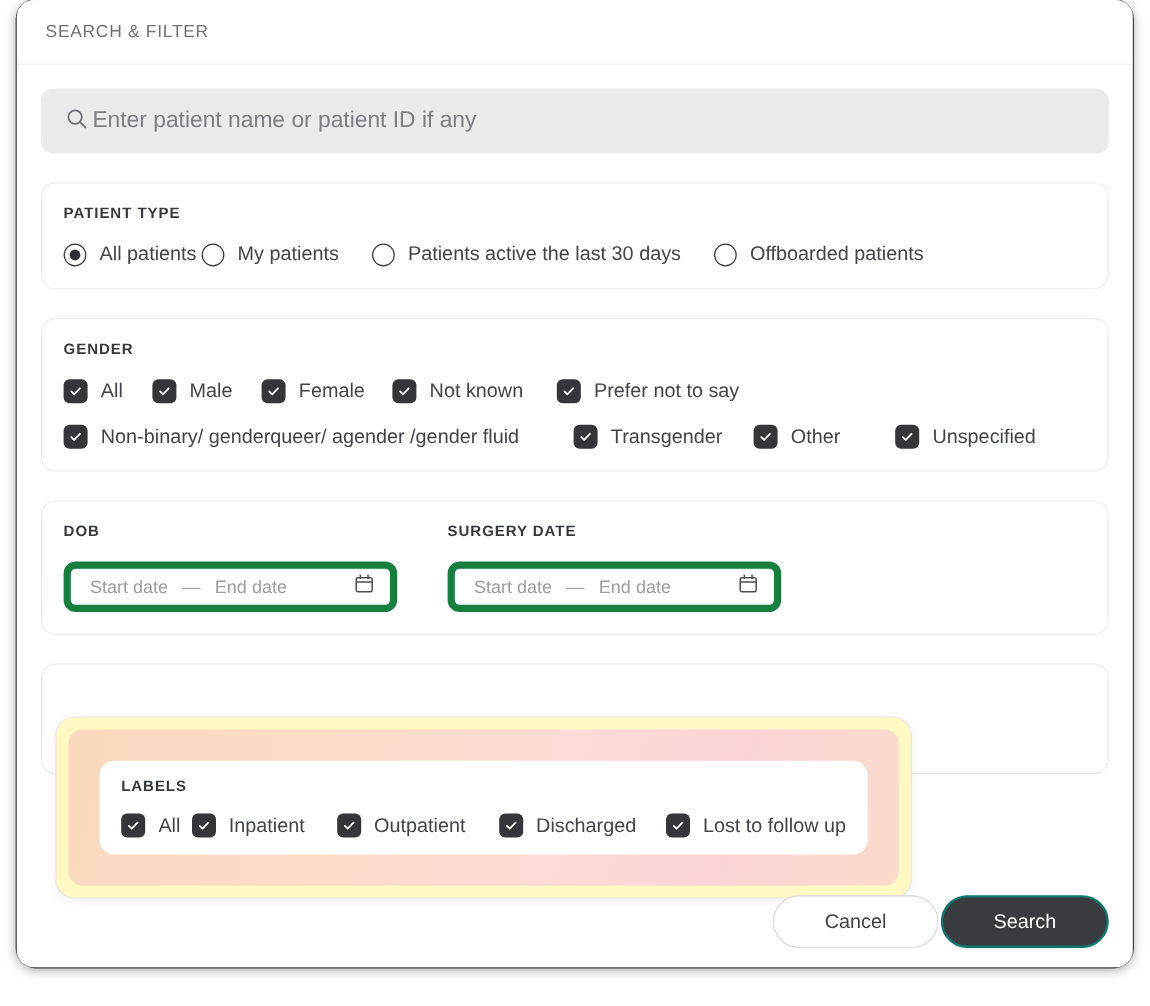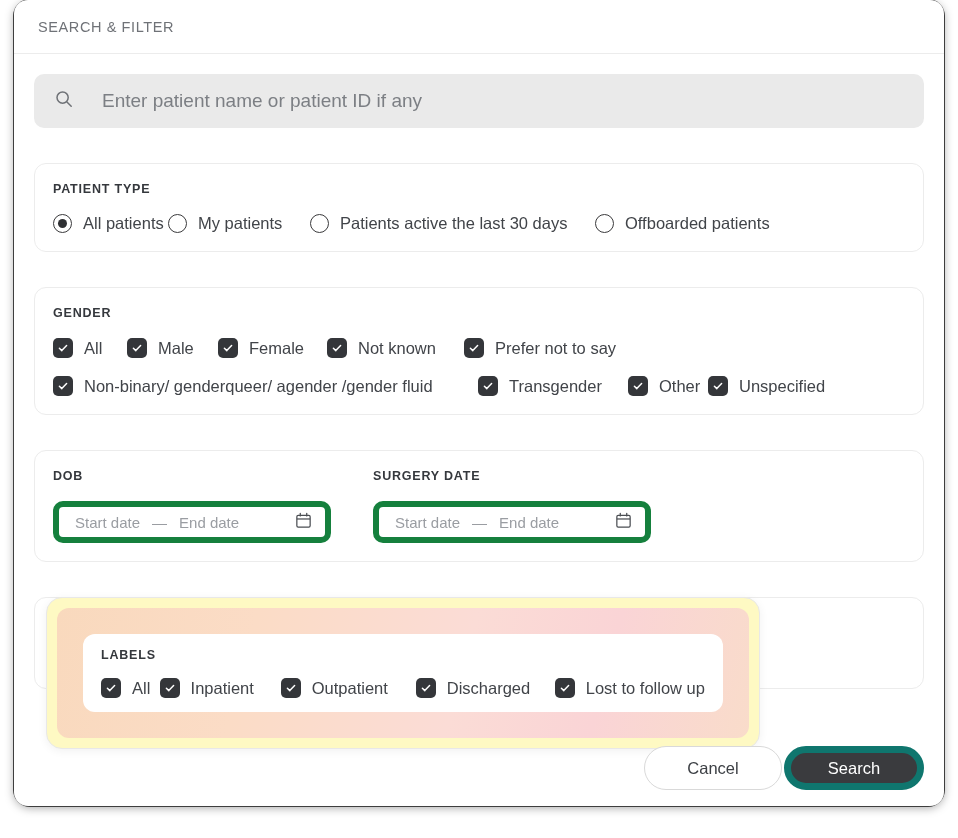--- a/index.html
+++ b/index.html
@@ -49,31 +49,31 @@
   }
 
   
   .searchbar {
     height: 54px;
     background: #eaeaea;
     border-radius: 10px;
     display: flex;
     align-items: center;
     padding: 0 20px;
-    gap: 28px;
+    gap: 3px;
   }
   .search-icon { flex: 0 0 auto; display: block; }
   .search-placeholder {
     font-size: 19px;
     color: #7c7f84;
   }
 
   
   .card {
-    margin-top: 35px;
+    margin-top: 24px;
     border: 1px solid #ececec;
     border-radius: 12px;
     background: #ffffff;
     padding: 18px 18px 18px 18px;
   }
   .card-title {
     font-size: 12.5px;
     font-weight: bold;
     letter-spacing: 0.8px;
     color: #35383d;
@@ -196,21 +196,21 @@
   }
   .btn-cancel {
     width: 138px;
     background: #ffffff;
     border: 1px solid #d9d9d9;
     color: #3d4045;
   }
   .btn-search {
     width: 140px;
     background: #3a3b3e;
-    border: 7px solid #0f766e;
+    border: 2px solid #0f766e;
     color: #ffffff;
   }
 </style>
 </head>
 <body>
 
 <div class="frame">
   <div class="window">
 
     <div class="titlebar">
@@ -309,21 +309,21 @@
             <span class="opt-label">Non-binary/ genderqueer/ agender /gender fluid</span>
           </div>
           <div class="opt" style="width:150px">
             <span class="checkbox">
               <svg width="12" height="12" viewBox="0 0 12 12" fill="none">
                   <path d="M2.4 6.2 L4.8 8.6 L9.6 3.6" stroke="#ffffff" stroke-width="1.5" stroke-linecap="round" stroke-linejoin="round"></path>
                 </svg>
             </span>
             <span class="opt-label">Transgender</span>
           </div>
-          <div class="opt" style="width:80px">
+          <div class="opt" style="width:118px">
             <span class="checkbox">
               <svg width="12" height="12" viewBox="0 0 12 12" fill="none">
                   <path d="M2.4 6.2 L4.8 8.6 L9.6 3.6" stroke="#ffffff" stroke-width="1.5" stroke-linecap="round" stroke-linejoin="round"></path>
                 </svg>
             </span>
             <span class="opt-label">Other</span>
           </div>
           <div class="opt">
             <span class="checkbox">
               <svg width="12" height="12" viewBox="0 0 12 12" fill="none">

